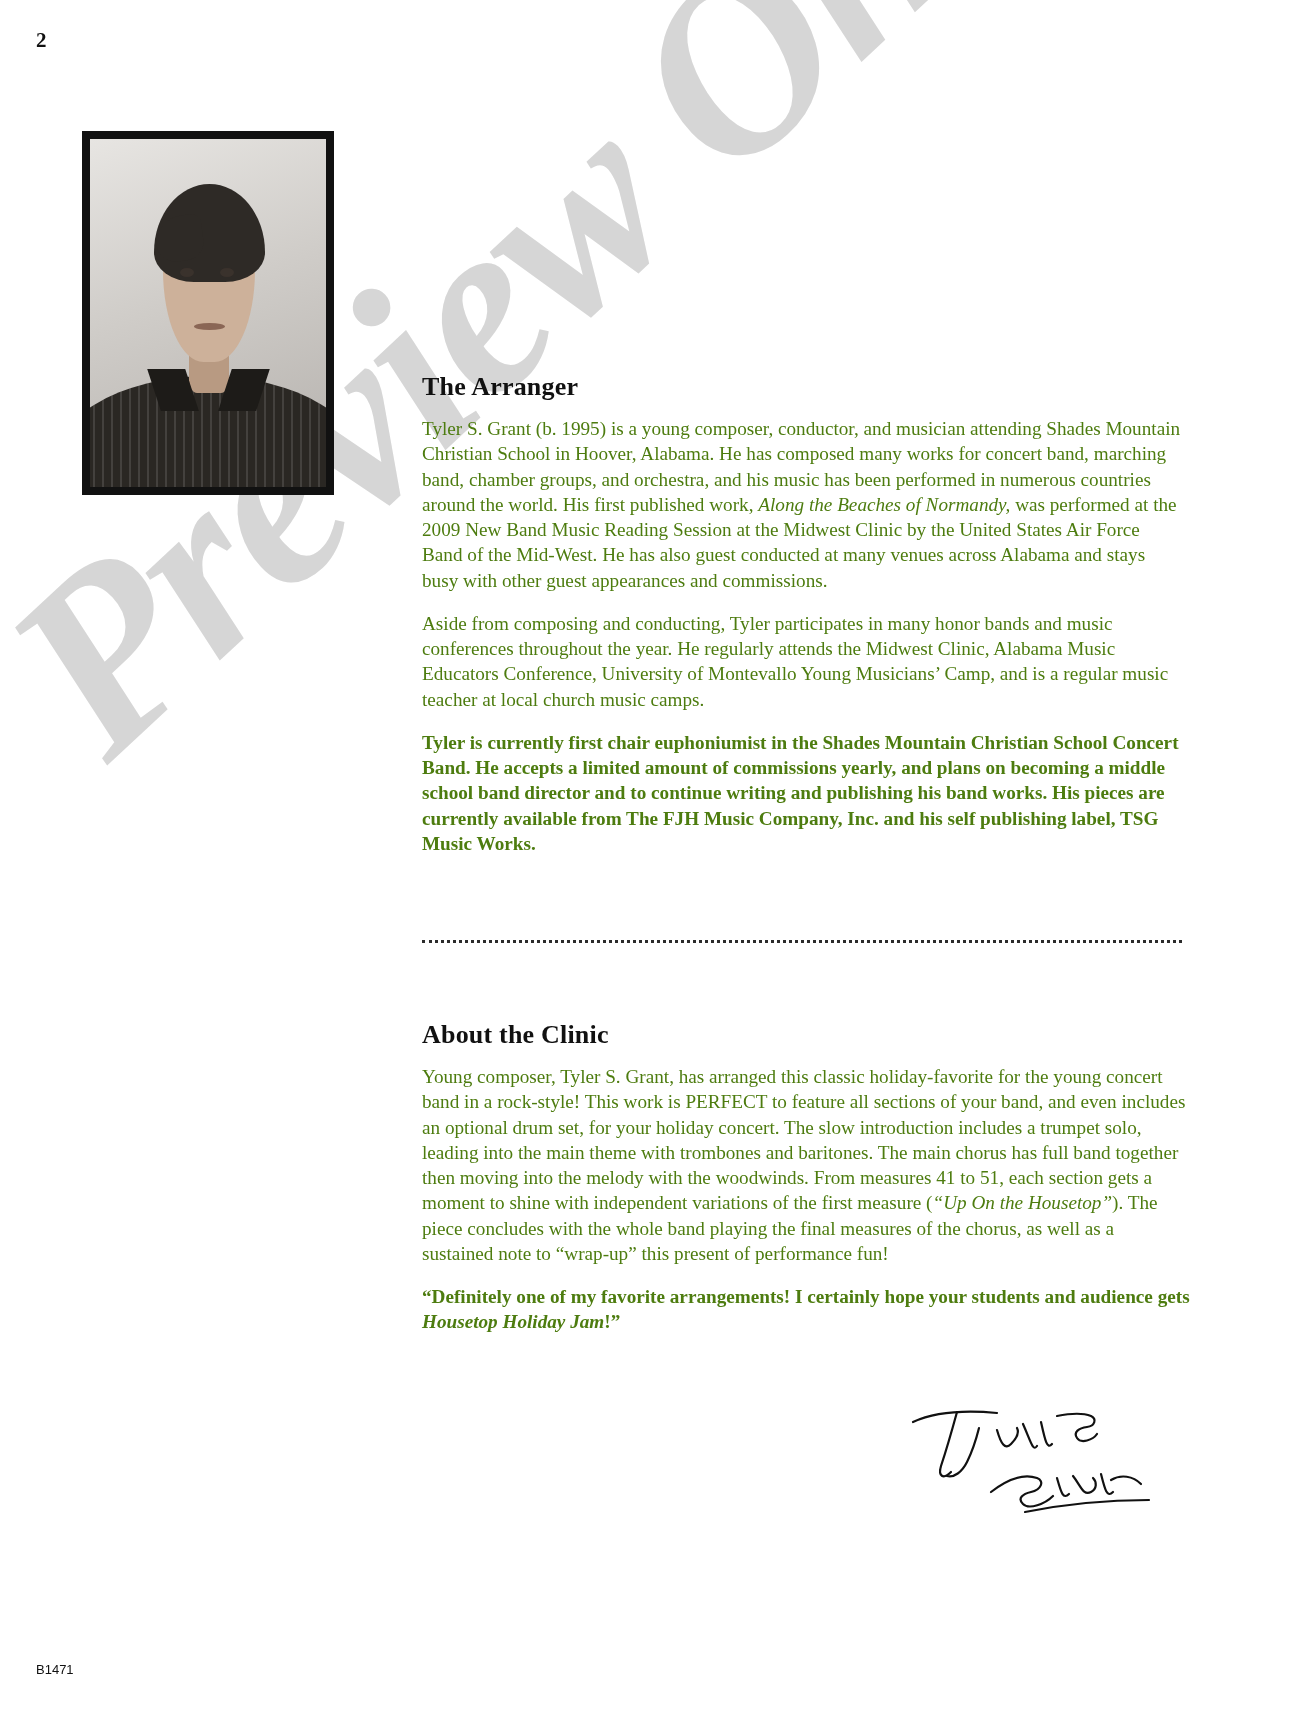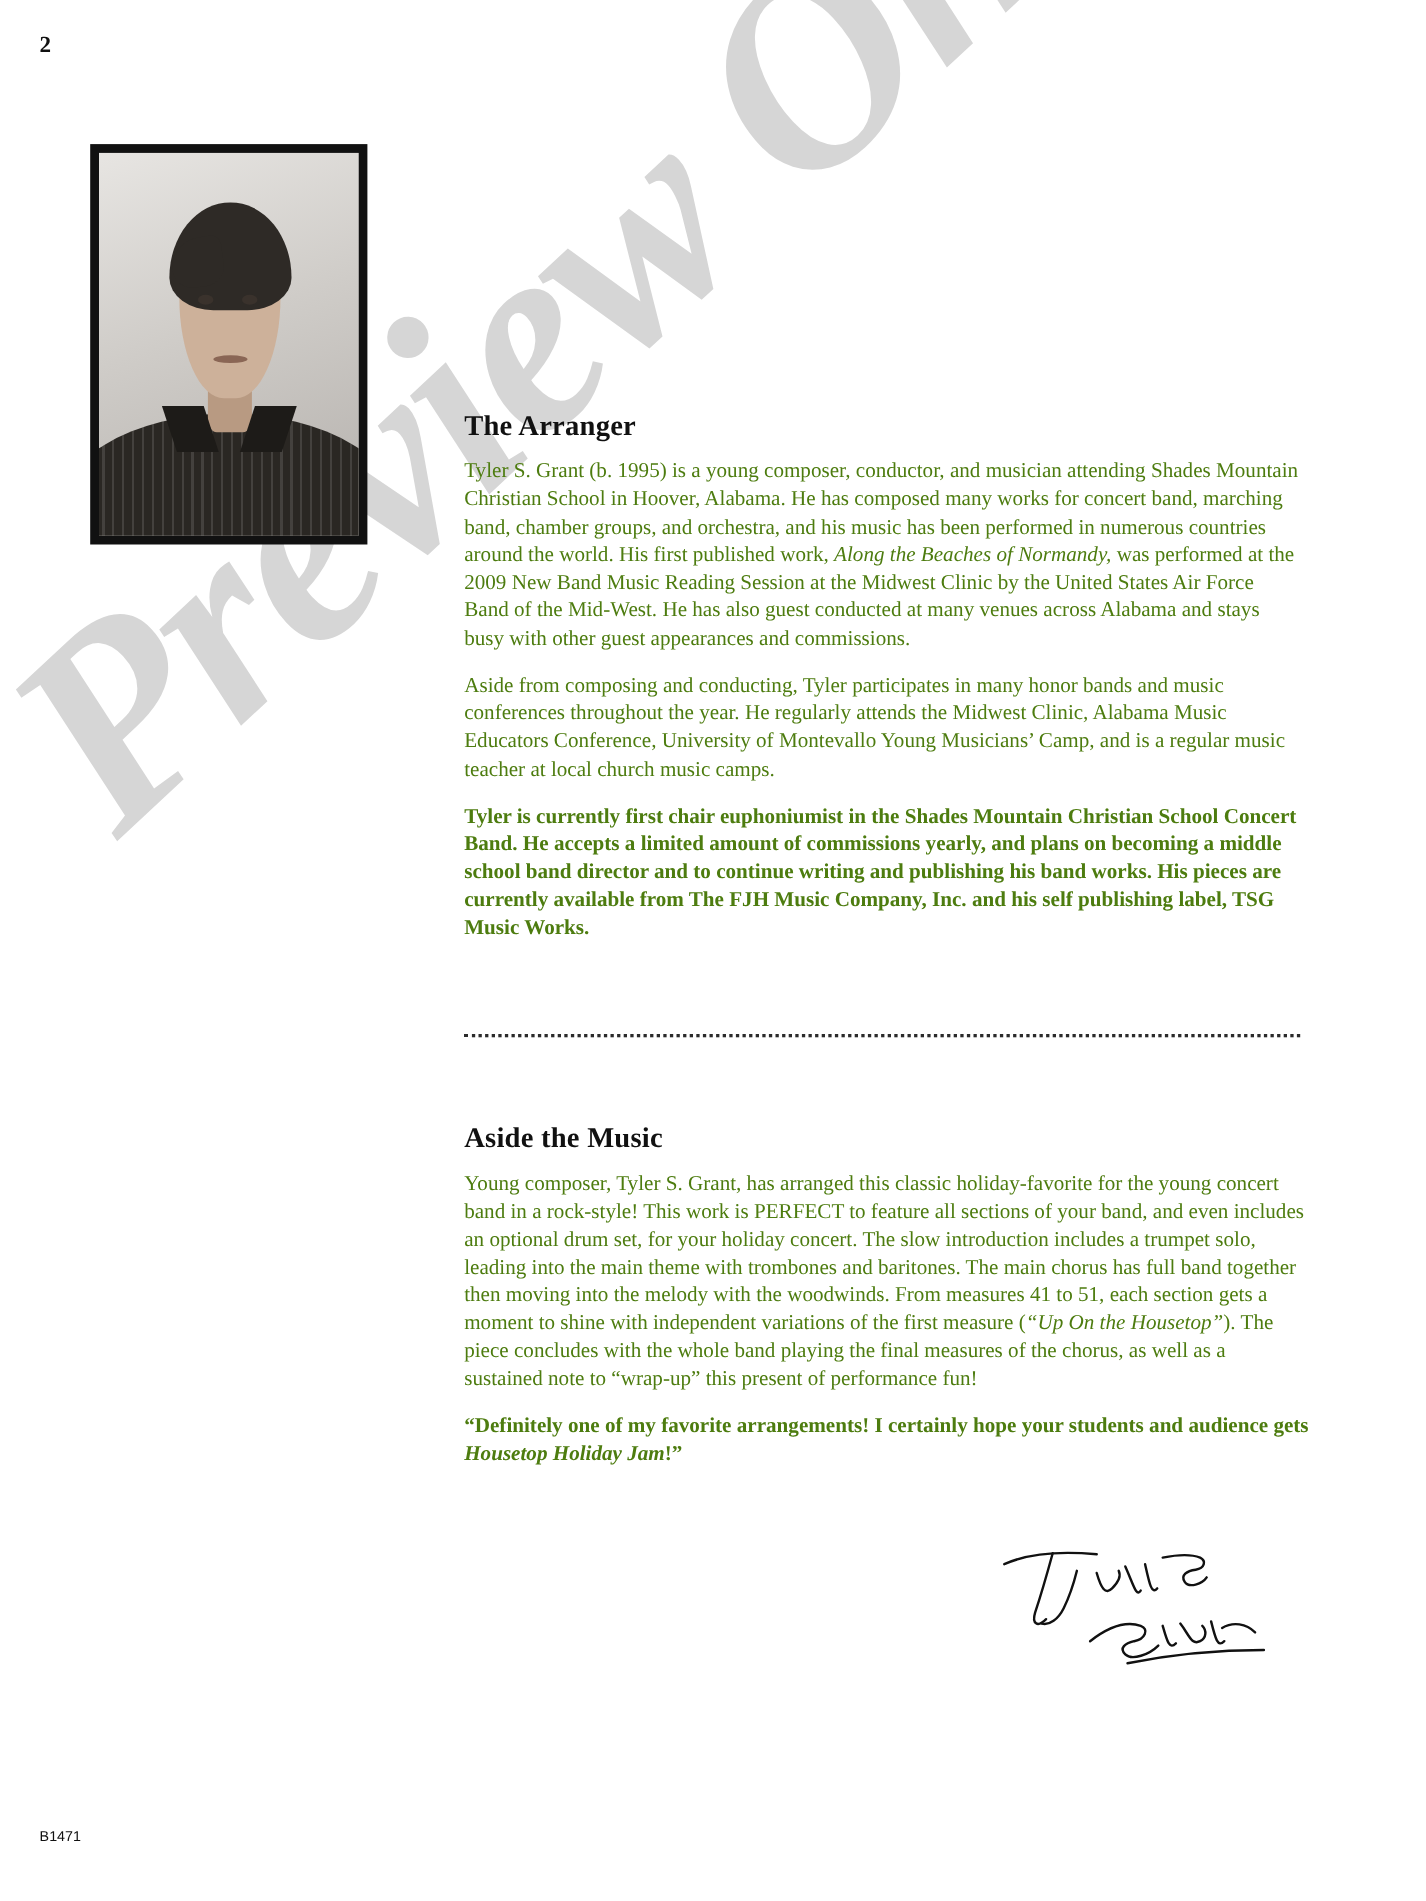--- a/index.html
+++ b/index.html
@@ -259,21 +259,21 @@
     <div>
         <p class="body"><span>Tyler S. Grant (b. 1995) is a young composer, conductor, and musician attending Shades Mountain Christian School in Hoover, Alabama. He has composed many works for concert band, marching band, chamber groups, and orchestra, and his music has been performed in numerous countries around the world. His first published work, </span><span class="ital">Along the Beaches of Normandy,</span><span> was performed at the 2009 New Band  Music Reading Session at the Midwest Clinic by the United States Air Force Band of the Mid-West. He has also guest conducted at many venues across Alabama and stays busy with other guest appearances and commissions.</span></p>
         <p class="body"><span>Aside from composing and conducting, Tyler participates in many honor bands and music conferences throughout the year. He regularly attends the Midwest Clinic, Alabama Music Educators Conference, University of Montevallo Young Musicians’ Camp, and is a regular music teacher at local church music camps.</span></p>
         <p class="body"><span>Tyler is currently first chair euphoniumist in the Shades Mountain Christian School Concert Band. He accepts a limited amount of commissions yearly, and plans on becoming a middle school band director and to continue writing and publishing his band works. His pieces are currently available from The FJH Music Company, Inc. and his self publishing label, TSG Music Works.</span></p>
       </div>
   </div>
 
   <div class="dotted-rule"></div>
 
   <div class="about-block">
-    <h2 class="section-heading">Aside the Music</h2>
+    <h2 class="section-heading">About the Clinic</h2>
     <div>
         <p class="body"><span>Young composer, Tyler S. Grant, has arranged this classic holiday-favorite for the young concert band in a rock-style! This work is PERFECT to feature all sections of your band, and even includes an optional drum set, for your holiday concert. The slow introduction includes a trumpet solo, leading into the main theme with trombones and baritones. The main chorus has full band together then moving into the melody with the woodwinds. From measures 41 to 51, each section gets a moment to shine with independent variations of the first measure (</span><span class="ital">“Up On the Housetop”</span><span>). The piece concludes with the whole band playing the final measures of the chorus, as well as a sustained note to “wrap-up” this present of performance fun!</span></p>
         <p class="body"><span>“Definitely one of my favorite arrangements! I certainly hope your students and audience gets </span><span class="ital">Housetop Holiday Jam</span><span>!”</span></p>
       </div>
   </div>
 
   <div class="signature">
     <svg viewBox="0 0 280 120" xmlns="http://www.w3.org/2000/svg" aria-hidden="true">
       <g fill="none" stroke="#111" stroke-width="2.2" stroke-linecap="round" stroke-linejoin="round">
         <path d="M8,22 C30,12 60,10 92,13"></path>

